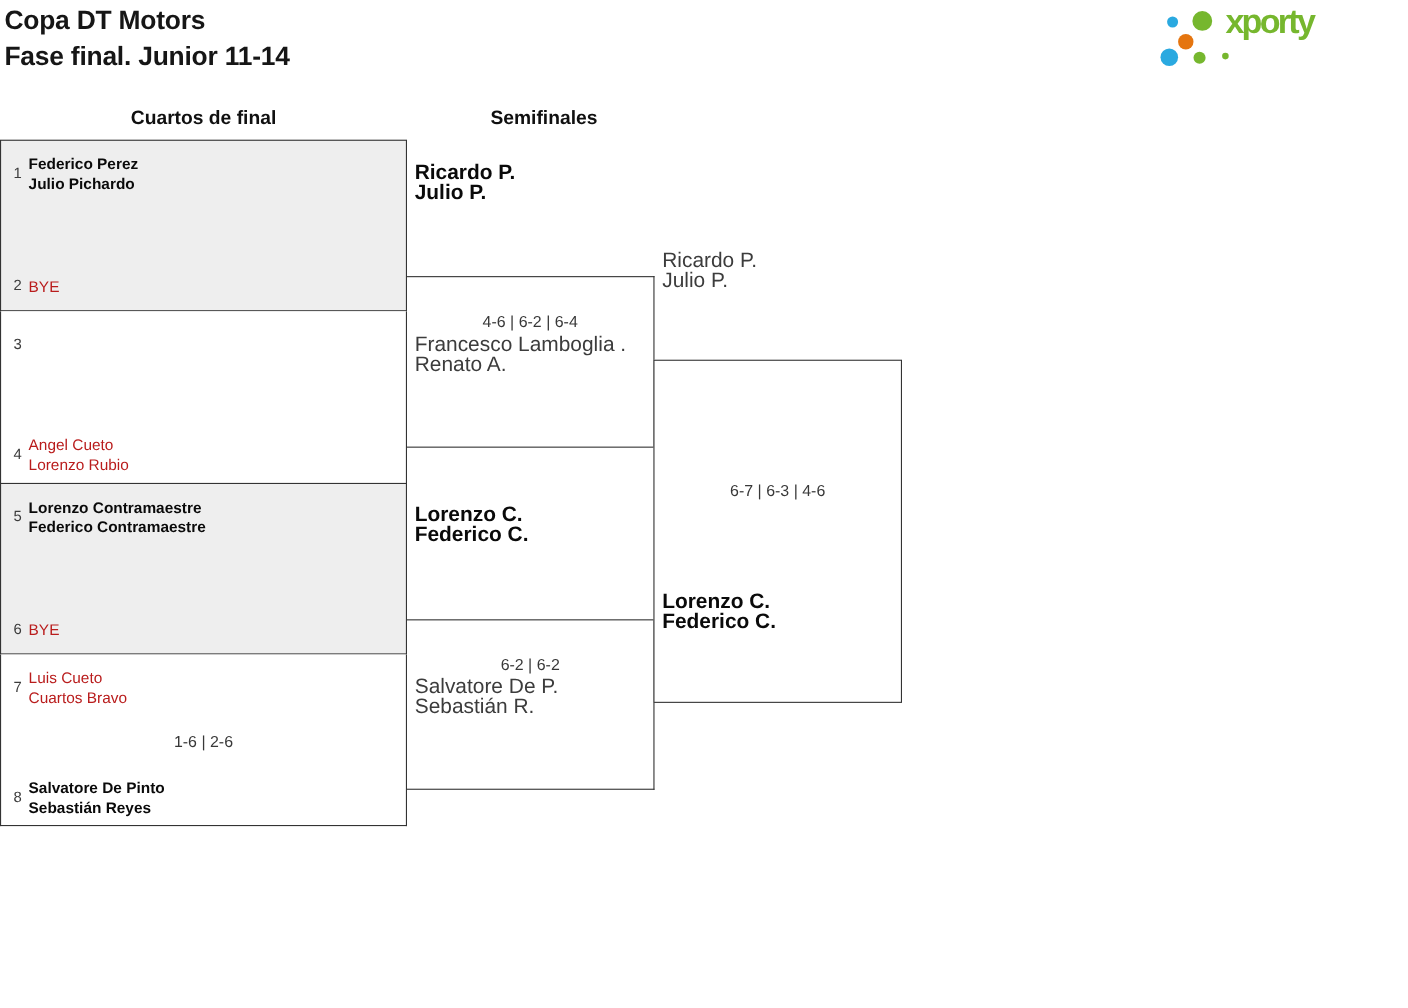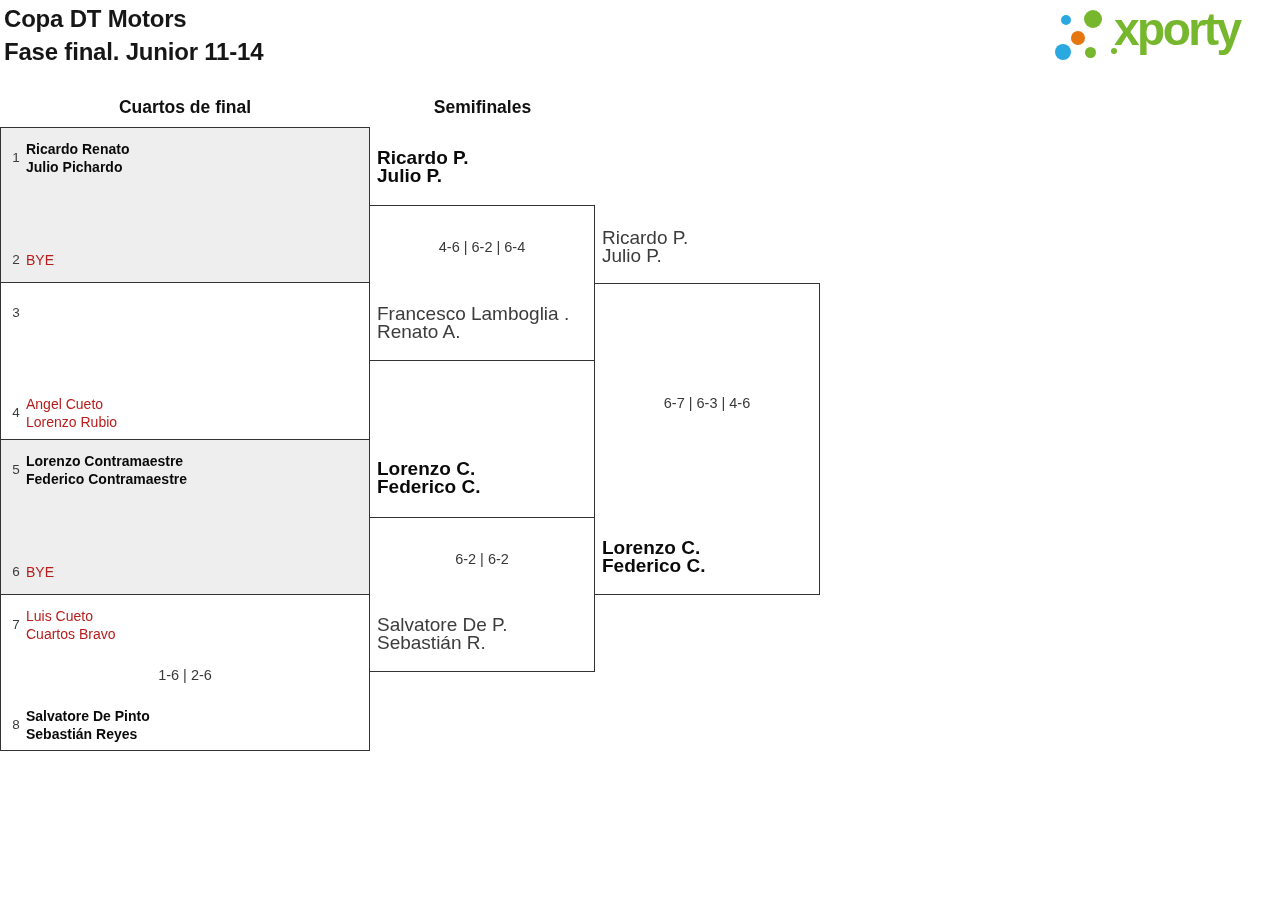--- a/index.html
+++ b/index.html
@@ -9,39 +9,39 @@
     font-family:Liberation Sans, sans-serif; overflow:hidden; color:#161616;padding-left:42px;
   }
 
   
   .title { position:absolute; left:4px; top:2px; font-size:24px; line-height:33px;
            font-weight:700; color:#161616; letter-spacing:-0.2px; }
 
   
   .logo { position:absolute; left:1050px; top:0; width:230px; height:75px; }
   .dot  { position:absolute; border-radius:50%; }
-  .logo-text { position:absolute; left:1114px; top:2px; font-size:46px; font-weight:800;
+  .logo-text { position:absolute; left:1114px; top:2px; font-size:31px; font-weight:800;
                letter-spacing:-2.5px; color:#76b72e; }
 
   
   .colh { position:absolute; top:97px; text-align:center; font-size:17.5px;
           font-weight:700; color:#101010; }
   .colh.c1 { left:0;     width:370px; }
-  .colh.c2 { left:370px; width:225px; }
+  .colh.c2 { left:382px; width:225px; }
   .colh.c3 { left:595px; width:225px; }
 
   
   .box { position:absolute; border:1px solid #333333; background:#ffffff; }
   .box.graybg { background:#eeeeee; }
   .box.no-top  { border-top:none; }
   .box.no-left { border-left:none; }
 
   .qfbox { left:0; width:370px; }
-  .sfbox { left:370px; width:225px; }
-  .fbox  { left:594px; width:226px; }
+  .sfbox { left:370px; width:225px;margin-top:46px; }
+  .fbox  { left:594px; width:226px;margin-top:44px; }
 
   .seed  { position:absolute; left:7px; width:16px; text-align:center;
            font-size:13.5px; line-height:18px; color:#3c3c3c; }
   .names { position:absolute; left:25px; font-size:14px; line-height:18px;
            color:#b91c1c; white-space:nowrap; }
   .names.winner { font-weight:700; color:#0a0a0a; }
   .score { position:absolute; left:0; right:0; text-align:center;
            font-size:14.5px; line-height:18px; color:#383838; }
 
   
@@ -68,21 +68,21 @@
     <span class="dot" style="left:61px;top:48px;width:6px;height:6px;background:#76b72e;"></span>
   </div>
   <div class="logo-text">xporty</div>
 
   <div class="colh c1">Cuartos de final</div>
   <div class="colh c2">Semifinales</div>
 
   <div class="box qfbox graybg" style="top:127px;height:156px;">
     <div class="seed" style="top:21px">1</div>
     <div class="names winner" style="top:12px">
-      <div>Ricardo Renato</div>
+      <div>Federico Perez</div>
       <div>Julio Pichardo</div>
     </div>
     <div class="seed" style="top:123px">2</div>
     <div class="names" style="top:123px">
       <div>BYE</div>
     </div>
   </div>
 
   <div class="box qfbox no-top" style="top:283px;height:157px;">
     <div class="seed" style="top:21px">3</div>

